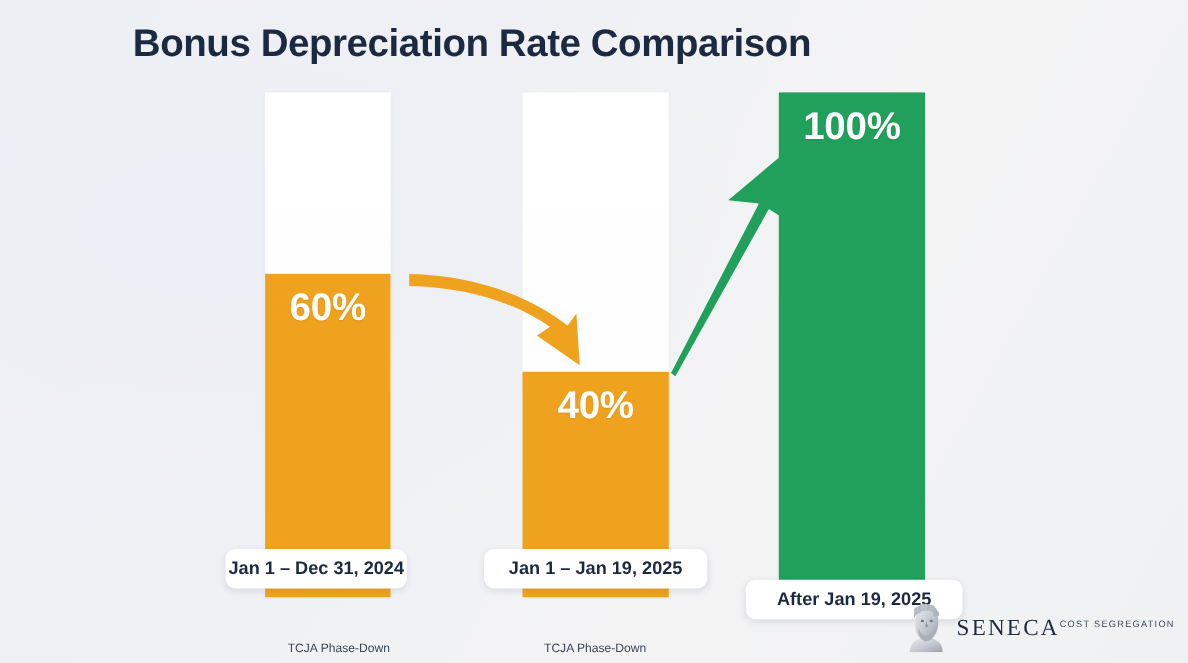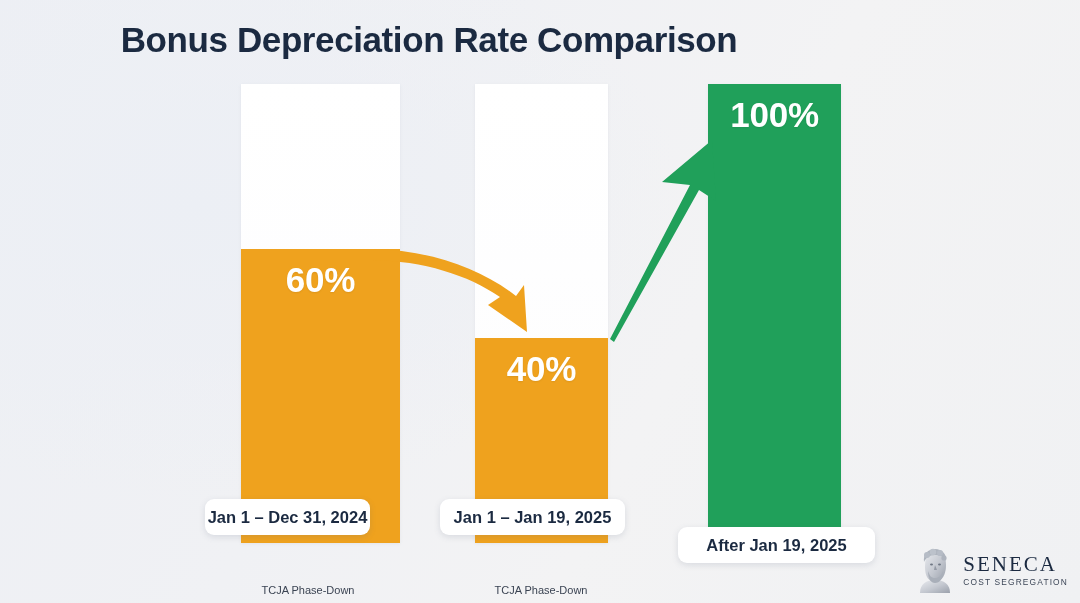--- a/index.html
+++ b/index.html
@@ -120,21 +120,21 @@
     position: absolute;
     right: 12px;
     bottom: 10px;
     display: flex;
     align-items: center;
     gap: 7px;
   }
   .logo-bust { display: block; }
   .logo-text {
     display: flex;
-    flex-direction: column;
+    flex-direction: row;
     line-height: 1;
   }
   .logo-name {
     font-family: "Liberation Serif", serif;
     font-size: 21px;
     letter-spacing: 2.0px;
     color: #1b2a41;
   }
   .logo-sub {
     font-size: 8.4px;
@@ -145,21 +145,21 @@
 </style>
 </head>
 <body>
 
 <div class="infographic">
 
   <div class="chart-title">Bonus Depreciation Rate Comparison</div>
 
   <div class="plot">
 
-    <div class="bar-group" style="left:241px; width:133px; height:459px;padding-left:26px;">
+    <div class="bar-group" style="left:241px; width:114px; height:459px;">
       <div class="bar-track" style="height:459px;"></div>
       <div class="bar-fill" style="height:294px; background:#EFA21E;"></div>
       <div class="bar-value" style="bottom:243px;">60%</div>
     </div>
 
     <div class="bar-group" style="left:475px; width:133px; height:377px;">
       <div class="bar-track" style="height:459px;"></div>
       <div class="bar-fill" style="height:205px; background:#EFA21E;"></div>
       <div class="bar-value" style="bottom:154px;">40%</div>
     </div>
@@ -185,21 +185,21 @@
                L 690 185
                L 662 182
                L 712 140
                L 716 201
                L 699 190
                L 614 342
                Z" fill="#20A05A"></path>
     </svg>
 
     <div class="pill" style="left:205px; top:499px; width:165px;">Jan 1 – Dec 31, 2024</div>
-    <div class="pill" style="left:440px; top:499px; width:185px;">Jan 1 – Jan 19, 2025</div>
+    <div class="pill" style="left:440px; top:499px; width:203px;">Jan 1 – Jan 19, 2025</div>
     <div class="pill" style="left:678px; top:499px; width:197px;margin-top:28px;">After Jan 19, 2025</div>
 
     <div class="sublabel" style="left:208px; width:200px;">TCJA Phase-Down</div>
     <div class="sublabel" style="left:441px; width:200px;">TCJA Phase-Down</div>
   </div>
 
   <div class="logo">
     <svg class="logo-bust" width="42" height="46" viewBox="0 0 42 46">
       <defs>
         <linearGradient id="bustg" x1="0" y1="0" x2="1" y2="1">

